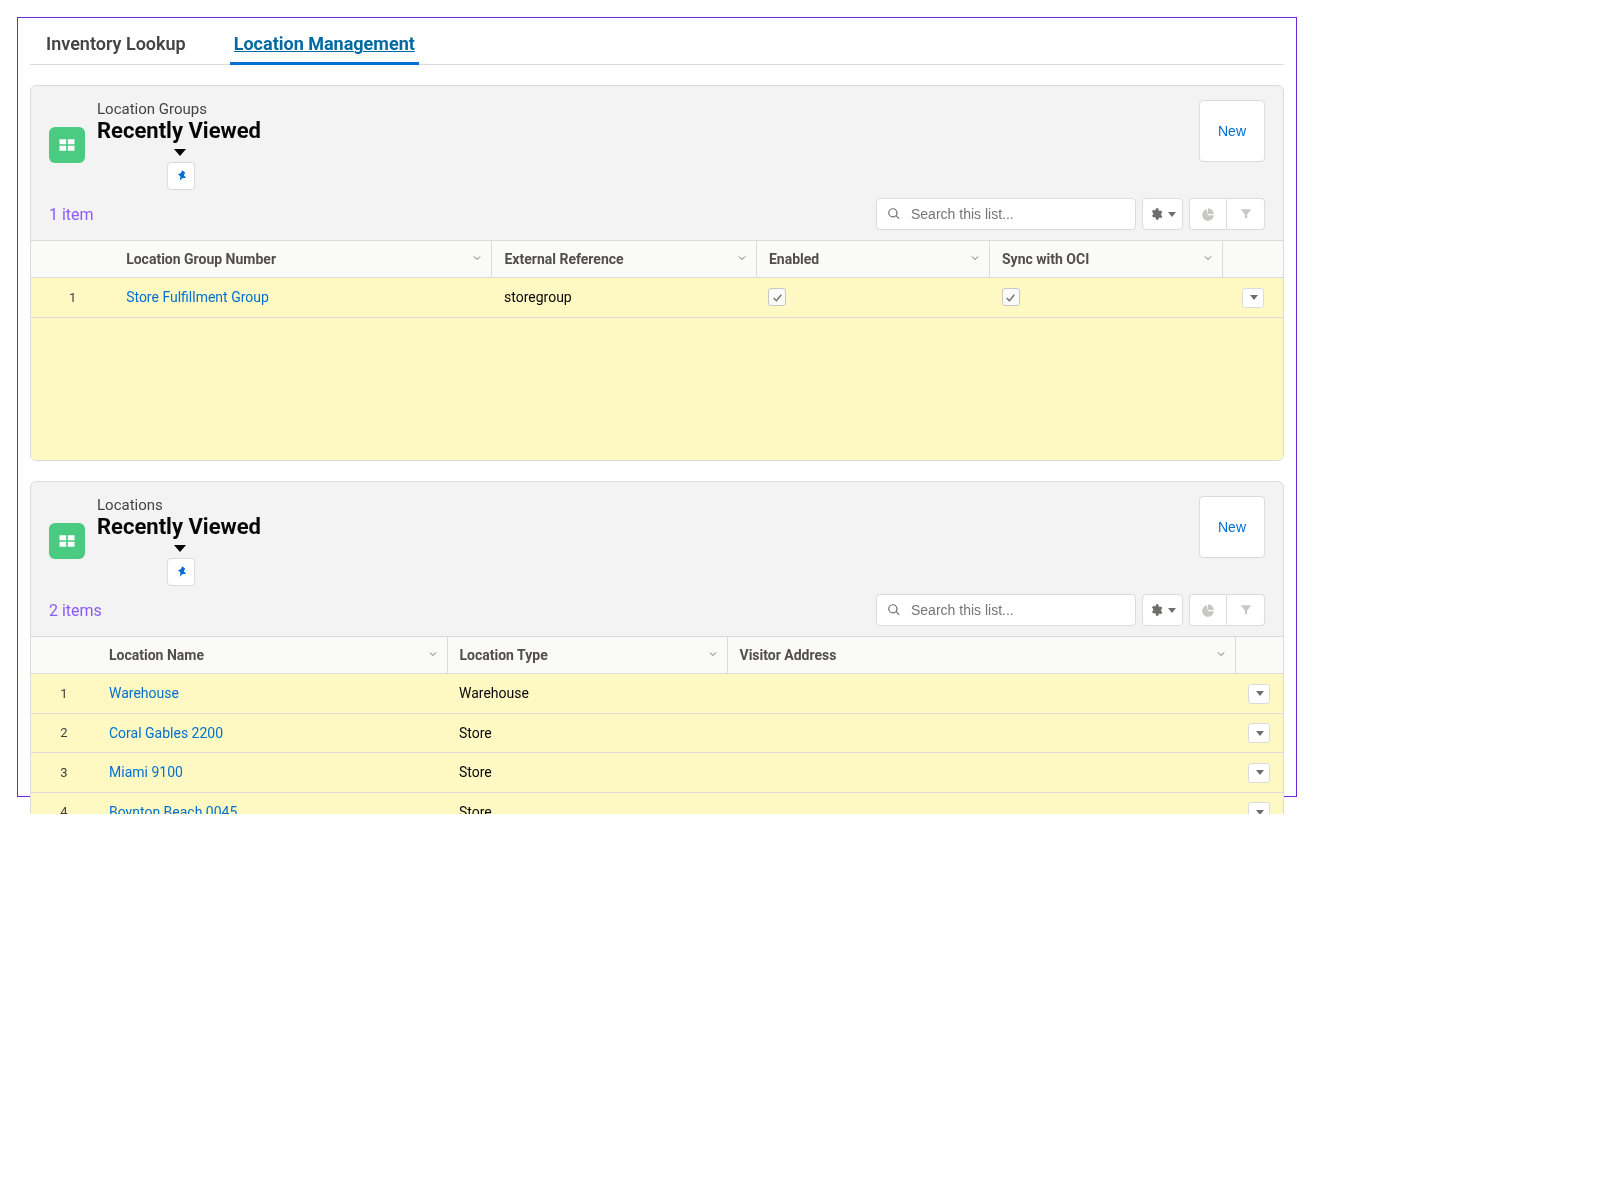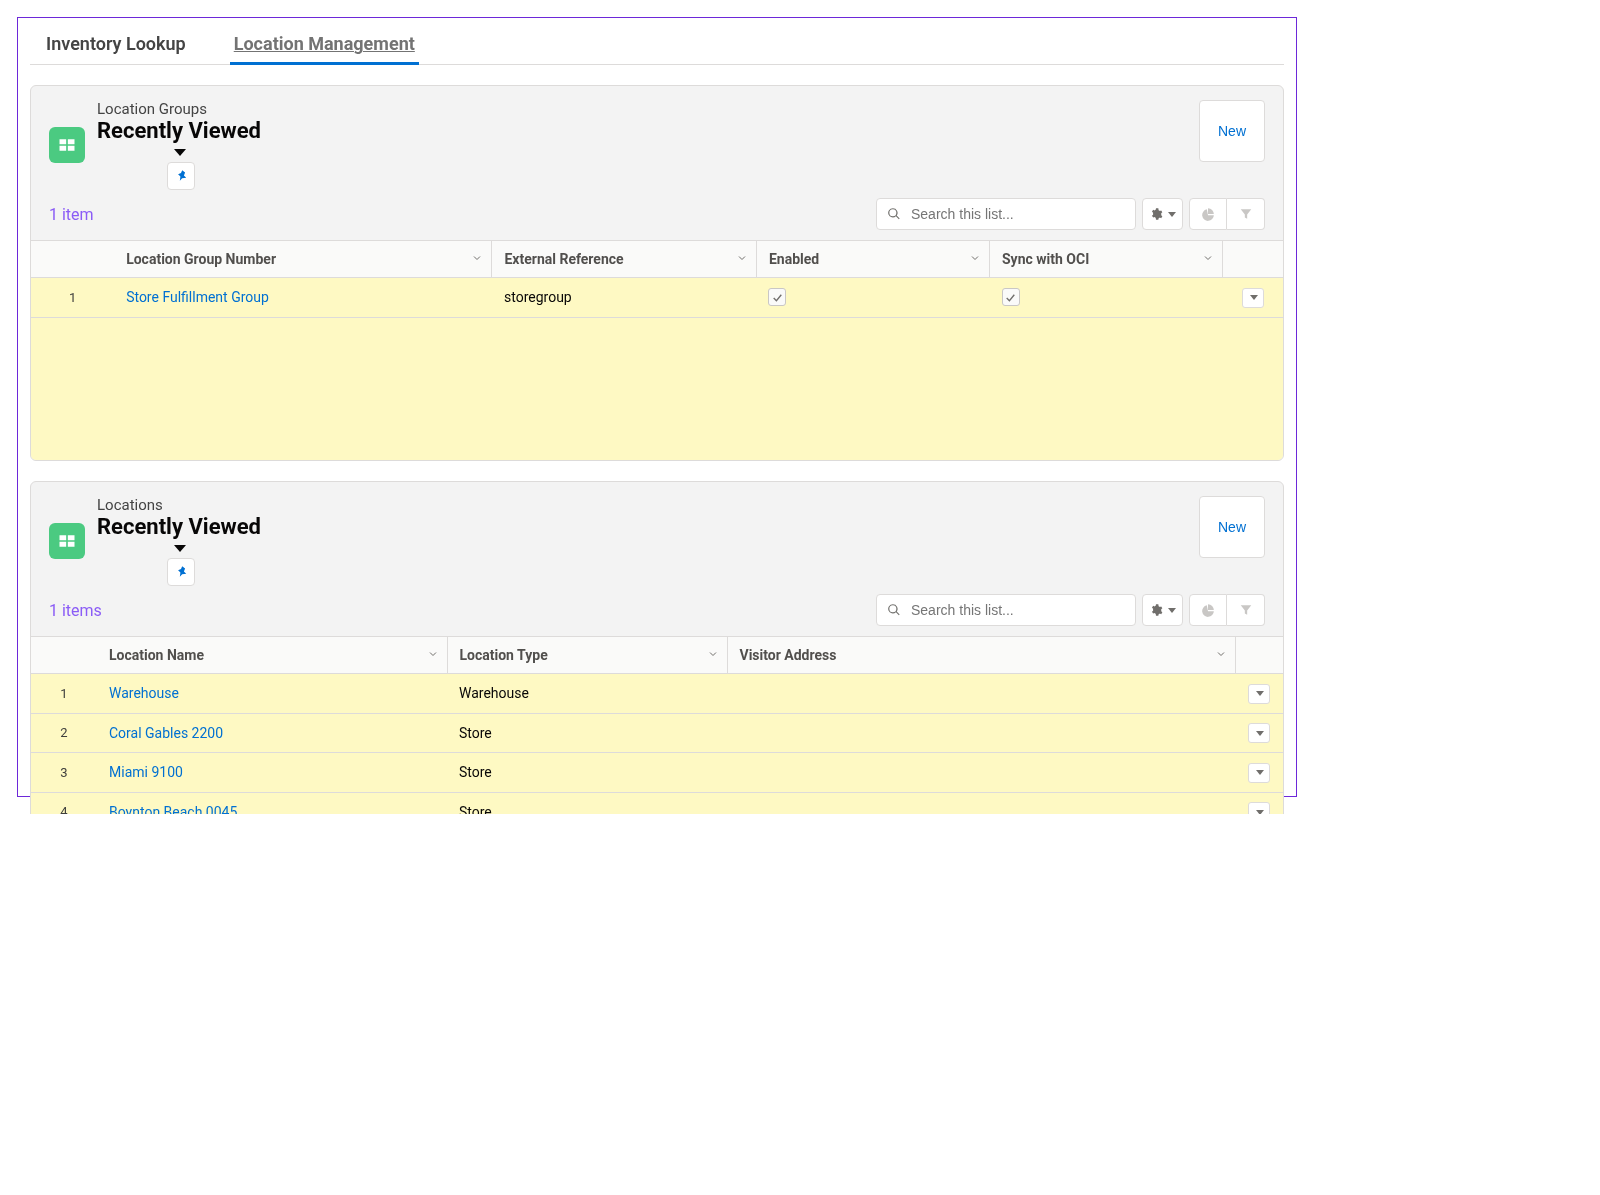--- a/index.html
+++ b/index.html
@@ -40,21 +40,21 @@
   }
   .tab {
     padding: 11px 4px 10px 4px;
     font-size: 18px;
     font-weight: 600;
     color: #444;
     cursor: pointer;
     position: relative;
   }
   .tab.active {
-    color: #737373;
+    color: #0369a1;
     font-weight: 700;
     text-decoration: underline;
     text-decoration-thickness: 1px;
   }
   .tab.active::after {
     content: "";
     position: absolute;
     left: 0; right: 0; bottom: -1px;
     height: 3px;
     background: var(--tab-underline);
@@ -392,21 +392,21 @@
                 </svg>
             </span>
           </span>
         </div>
       </div>
       <div class="panel-actions">
         <button class="btn">New</button>
       </div>
     </div>
     <div class="panel-subrow">
-      <span class="item-count">1 items</span>
+      <span class="item-count">2 items</span>
       <div class="right-controls">
         <div class="search-box">
           <svg viewBox="0 0 24 24">
               <path d="M10 2a8 8 0 105.3 14l5 5 1.4-1.4-5-5A8 8 0 0010 2zm0 2a6 6 0 110 12 6 6 0 010-12z"></path>
             </svg>
           <input class="search-input" placeholder="Search this list..." style="">
         </div>
         <div class="icon-btn">
           <svg viewBox="0 0 24 24">
               <path d="M12 8a4 4 0 100 8 4 4 0 000-8zm9 4a7 7 0 00-.1-1.2l2-1.6-2-3.4-2.4 1a7 7 0 00-2-1.2L16 2h-4l-.5 2.6a7 7 0 00-2 1.2l-2.4-1-2 3.4 2 1.6A7 7 0 007 12c0 .4 0 .8.1 1.2l-2 1.6 2 3.4 2.4-1a7 7 0 002 1.2L12 22h4l.5-2.6a7 7 0 002-1.2l2.4 1 2-3.4-2-1.6c.1-.4.1-.8.1-1.2z"></path>

